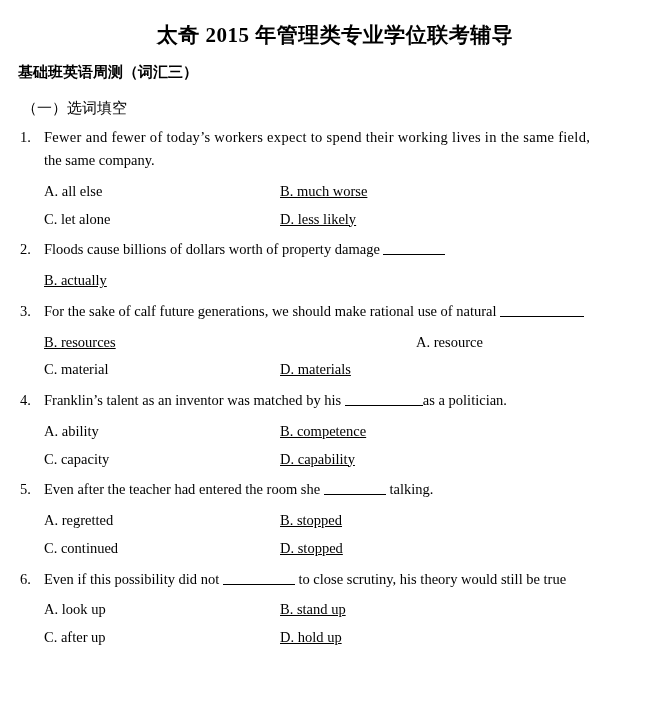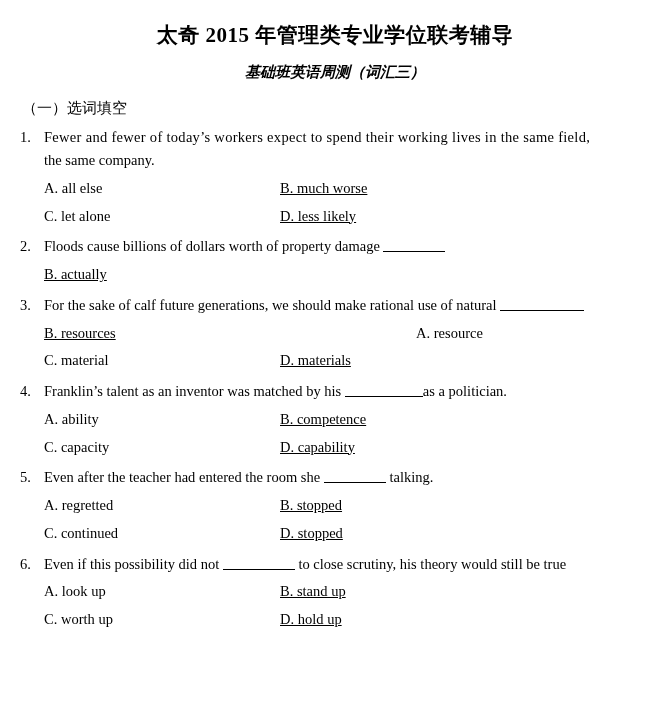--- a/index.html
+++ b/index.html
@@ -23,26 +23,24 @@
   }
   .doc-title {
     text-align: center;
     font-size: 21px;
     font-weight: bold;
     letter-spacing: 0.5px;
     margin: 8px 0 0 0;
     line-height: 1.3;
   }
   .doc-subtitle {
-    text-align: center;
     font-size: 15px;
     font-weight: bold;
     margin: 14px 0 0 0;
     line-height: 1.3;
-    font-style: italic;
   }
   .section-heading {
     font-size: 15px;
     margin: 16px 0 0 4px;
     line-height: 1.3;
   }
   .question {
     margin-top: 9px;
   }
   .q-stem {
@@ -71,21 +69,21 @@
   }
   .q-cont {
     margin-left: 26px;
     font-size: 14.5px;
     line-height: 1.5;
     margin-top: 1px;
     font-family: Liberation Serif, serif;
   }
   .options {
     margin-left: 26px;
-    margin-top: 0;
+    margin-top: 9px;
   }
   .opt-row {
     display: flex;
     font-size: 14.5px;
     line-height: 1.5;
     margin-top: 6px;
   }
   .opt {
     width: 236px;
     flex: 0 0 236px;
@@ -195,19 +193,19 @@
     <div class="q-stem">
       <span class="q-num">6.</span>
       <span class="q-text"><span>Even if this possibility did not</span>&nbsp;<span class="blank" style="width:72px"></span>&nbsp;<span>to close scrutiny, his theory would still be true</span></span>
     </div>
     <div class="options">
       <div class="opt-row">
         <span class="opt">A. look up</span>
         <span class="opt second">B. stand up</span>
       </div>
       <div class="opt-row">
-        <span class="opt">C. worth up</span>
+        <span class="opt">C. after up</span>
         <span class="opt second">D. hold up</span>
       </div>
     </div>
   </div>
 
 </div>
 
 </body></html>

